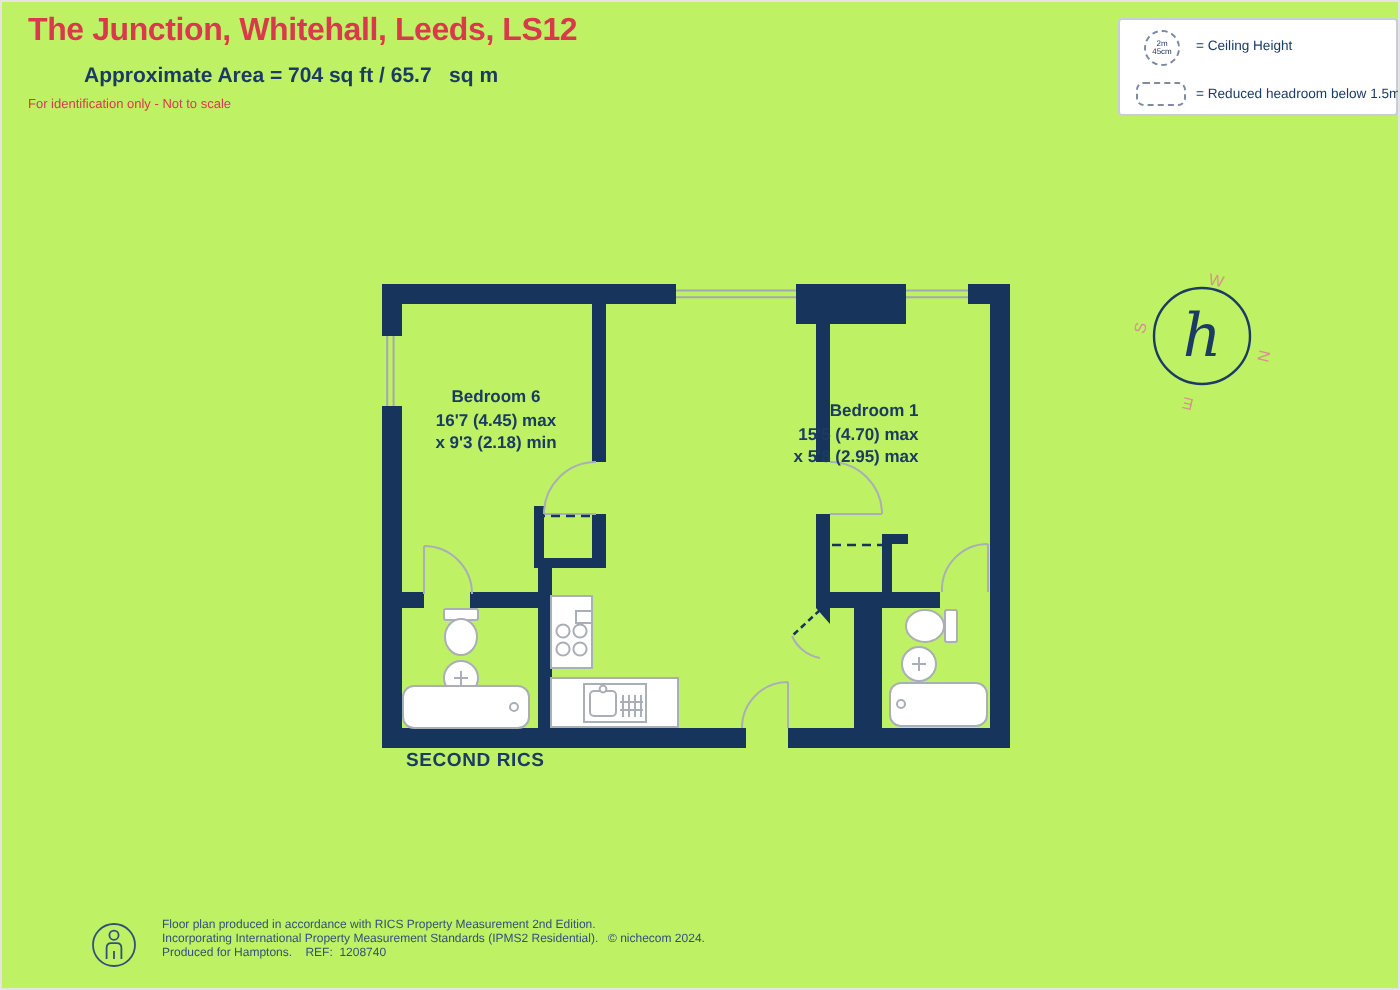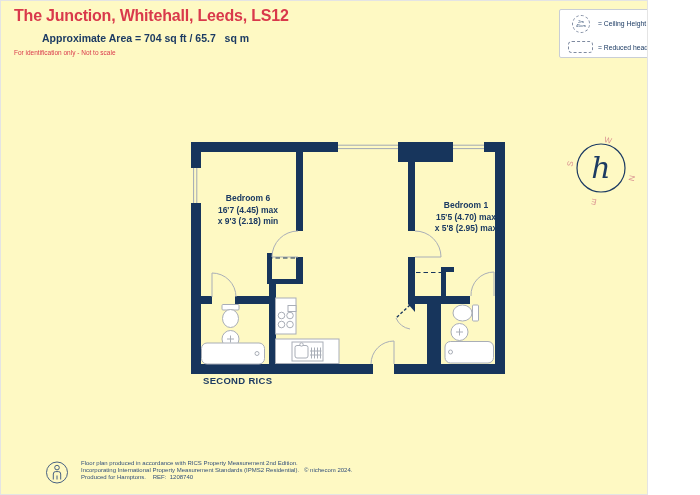--- a/index.html
+++ b/index.html
@@ -1,16 +1,16 @@
 <!DOCTYPE html>
 <html><head>
 <meta charset="utf-8">
 <style>
   html,body{margin:0;padding:0;background:#fff;}
-  .page{position:relative;width:648px;height:495px;background:#fef9c3;
+  .page{position:relative;width:700px;height:495px;background:#bef264;
         font-family:"Liberation Sans",sans-serif;overflow:hidden;
         border:1px solid #e4e4e4;box-sizing:border-box;}
   .plan-svg{position:absolute;left:0;top:0;width:700px;height:495px;}
   .title{position:absolute;left:13px;top:6px;font-size:16px;font-weight:bold;
          color:#d9394b;letter-spacing:-0.2px;}
   .area{position:absolute;left:13px;top:31px;font-size:10.5px;font-weight:bold;
         color:#1c3b63;white-space:pre;margin-left:28px;}
   .disclaimer{position:absolute;left:13px;top:48px;font-size:6.5px;color:#d9394b;}
   .legend{position:absolute;left:558px;top:8px;width:138px;height:47px;
           border:1px solid #c9ced6;border-radius:2px;background:#fff;}
@@ -150,21 +150,21 @@
     </g>
   </svg>
 
   <div class="room-label" style="left:247px;top:192px;">
     <div>Bedroom 6</div>
     <div>16'7 (4.45) max</div>
     <div>x 9'3 (2.18) min</div>
   </div>
 
 
-  <div class="room-label" style="left:465px;top:199px;">
+  <div class="room-label" style="left:427px;top:199px;text-align:right;">
     <div>Bedroom 1</div>
     <div>15'5 (4.70) max</div>
     <div>x 5'8 (2.95) max</div>
   </div>
 
   <div class="floor-label">SECOND RICS</div>
 
   <div class="footer-line f1">Floor plan produced in accordance with RICS Property Measurement 2nd Edition.</div>
   <div class="footer-line f2">Incorporating International Property Measurement Standards (IPMS2 Residential).</div>
   <div class="footer-copy">© nichecom 2024.</div>

